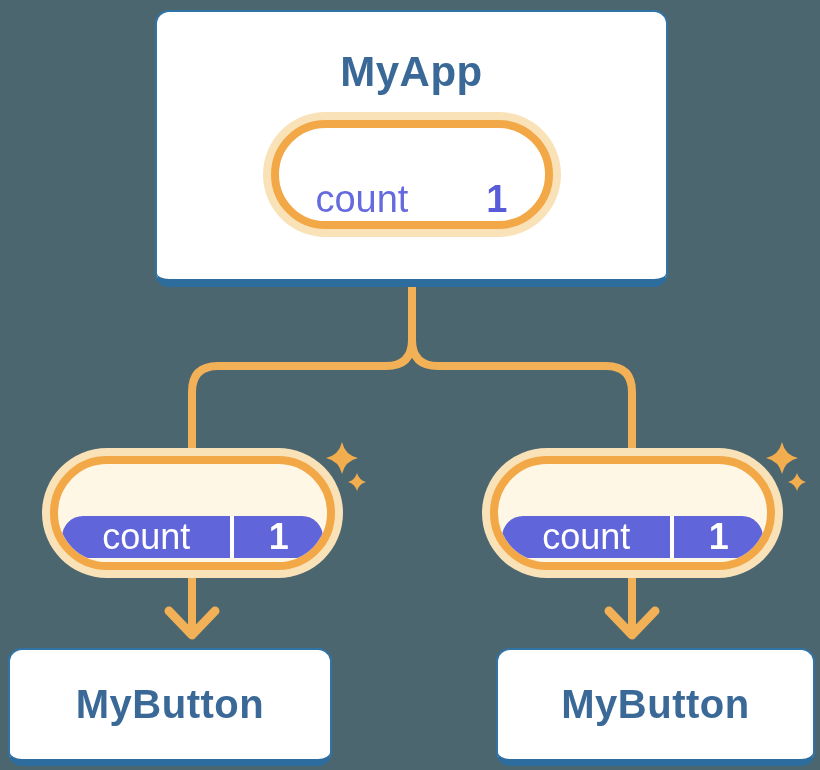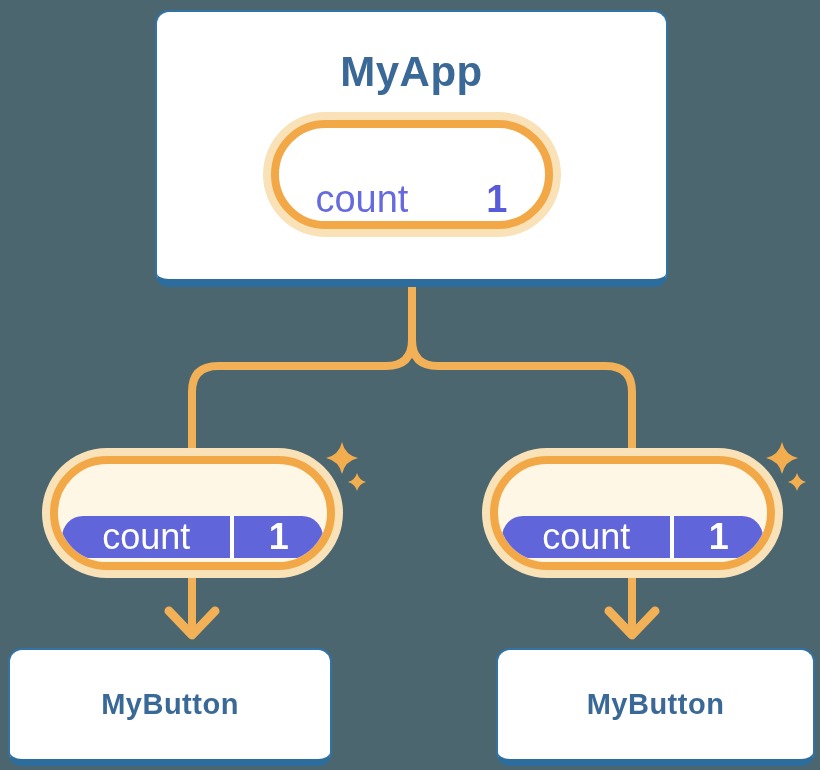--- a/index.html
+++ b/index.html
@@ -76,21 +76,21 @@
   .prop-inner .cell.value { flex:1;   font-size:36px; font-weight:700; }
   .prop-inner .divider { width:4px; background:#FFFFFF; }
 
   .child-card {
     display:flex; align-items:center; justify-content:center;
     border-bottom-width:7px;
   }
   .child-card-0 { left:8px;   top:648px; width:324px; height:118px; }
   .child-card-1 { left:496px; top:648px; width:319px; height:118px; }
   .child-title {
-    font-size:29px; font-weight:600; letter-spacing:0.5px;
+    font-size:40px; font-weight:600; letter-spacing:0.5px;
     color:#3A6998;
   }
 </style>
 </head>
 <body>
 
 <div id="canvas">
 
   <svg class="overlay" width="820" height="770" viewBox="0 0 820 770">
 

